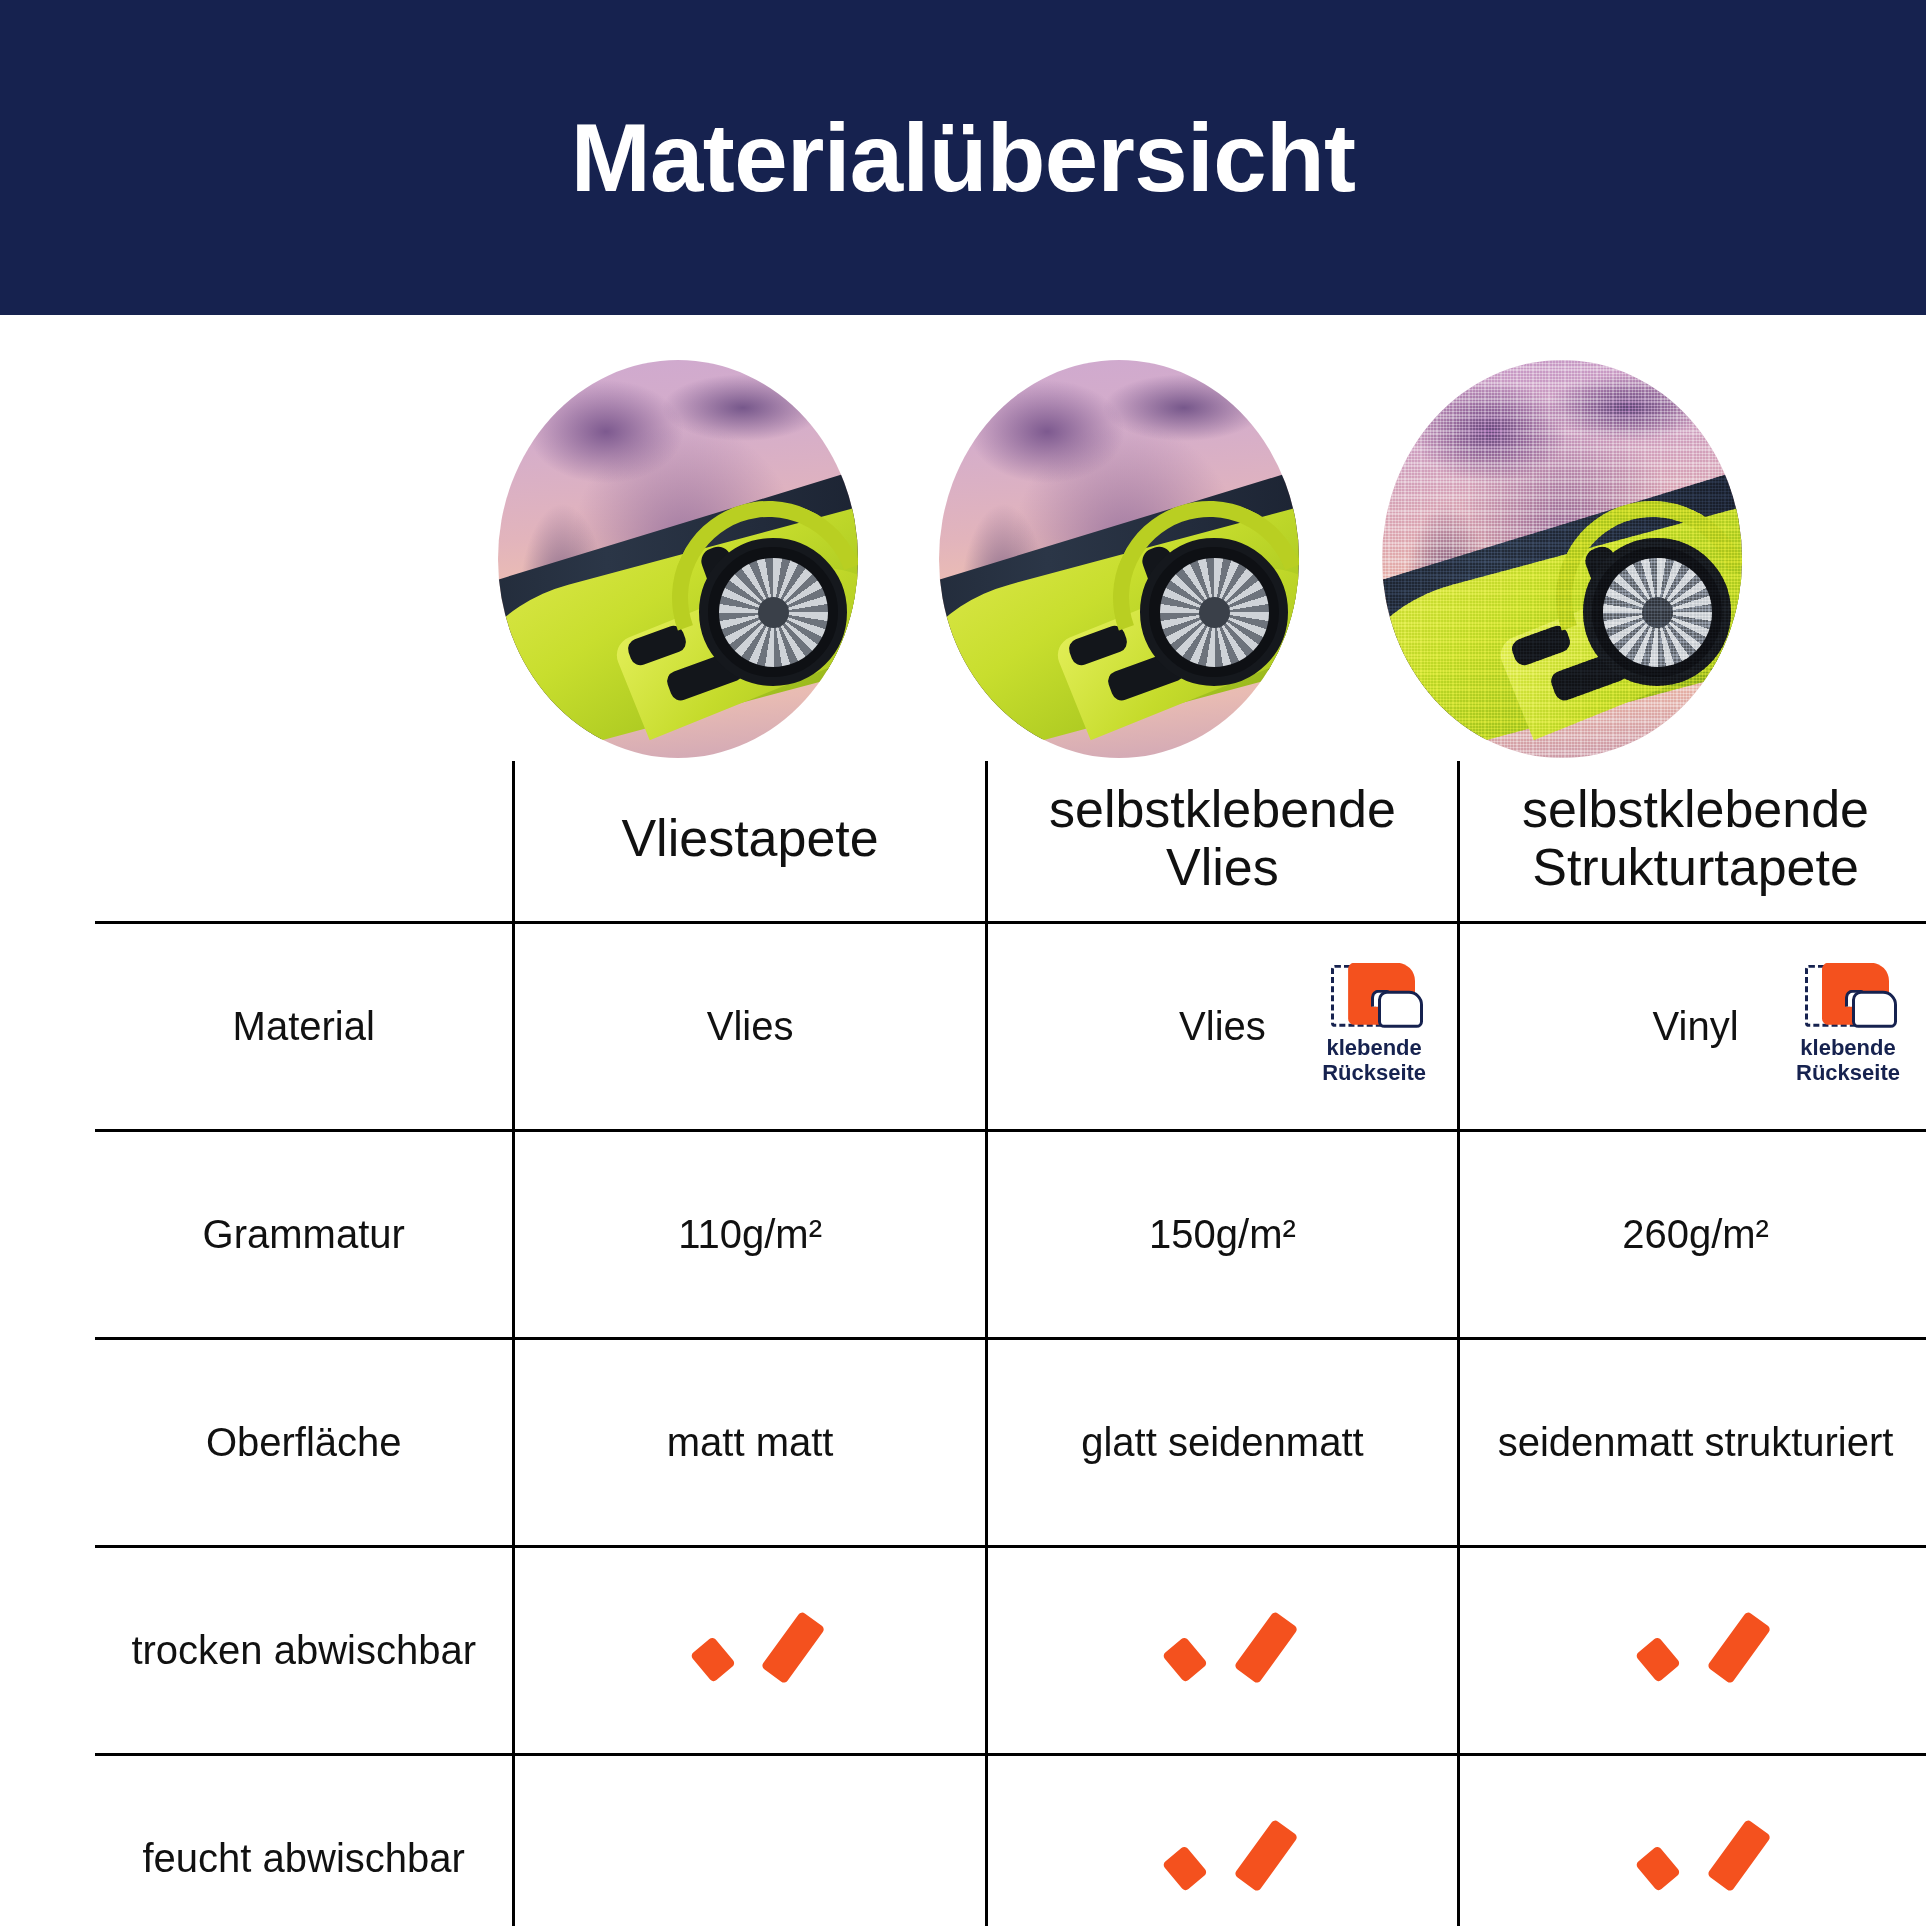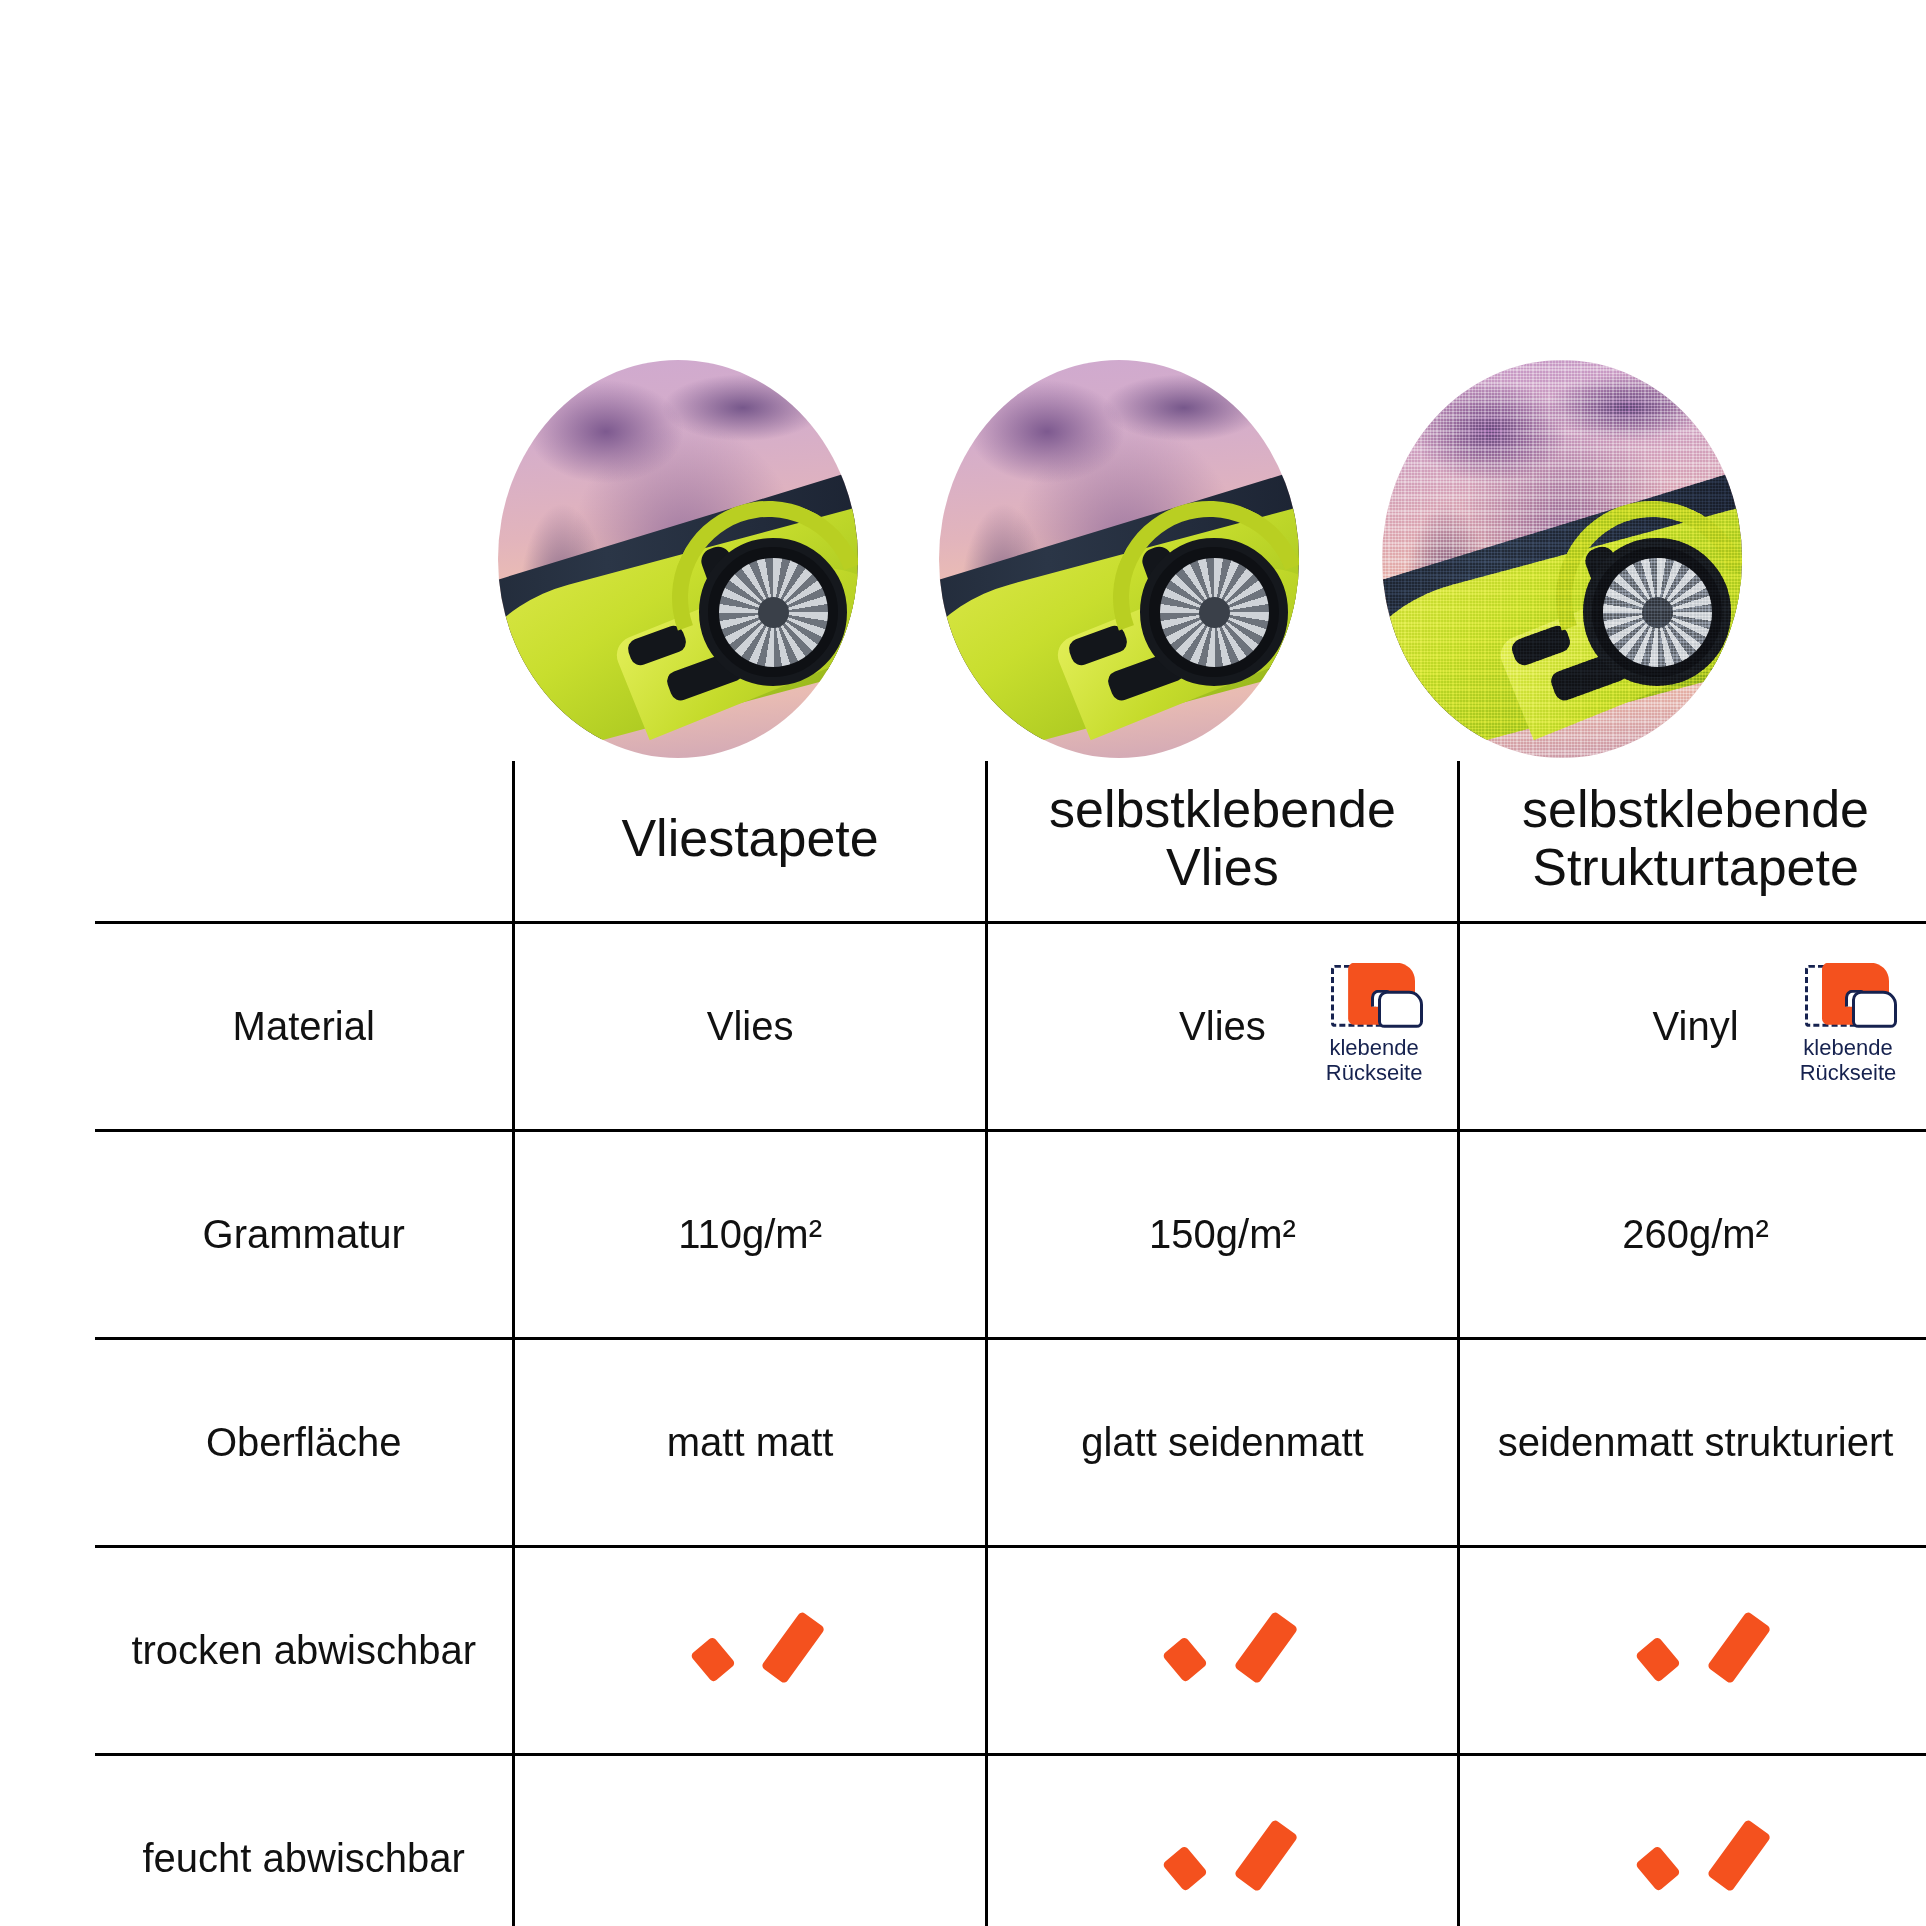--- a/index.html
+++ b/index.html
@@ -244,21 +244,21 @@
     position: absolute;
     right: 29.5px; bottom: 24.4px;
     width: 22px; height: 16.7px;
     background: #ffffff;
     border: 3.2px solid #16224f;
     border-radius: 7.7px 7.7px 0 0;
     border-bottom: none;
   }
   .badge-text {
     font-size: 22px;
-    font-weight: normal;
+    font-weight: bold;
     color: #16224f;
     line-height: 1.15;
     text-align: center;
   }
 
   
   .check {
     width: 85px;
     height: 71px;
     position: relative;
@@ -283,20 +283,23 @@
     transform: rotate(-40deg);
     transform-origin: bottom left;
   }
   .check.hidden { visibility: hidden; }
 </style>
 </head>
 <body>
 
 <div class="page">
 
+  <div class="header">
+    <h1 class="header-title">Materialübersicht</h1>
+  </div>
 
   <div class="swatches">
 
     <div class="swatch swatch-1">
       <div class="art">
         <div class="art-dark-band"></div>
         <div class="car-body"></div>
         <div class="car-hood"></div>
         <div class="car-vent vent-a"></div>
         <div class="car-vent vent-b"></div>

